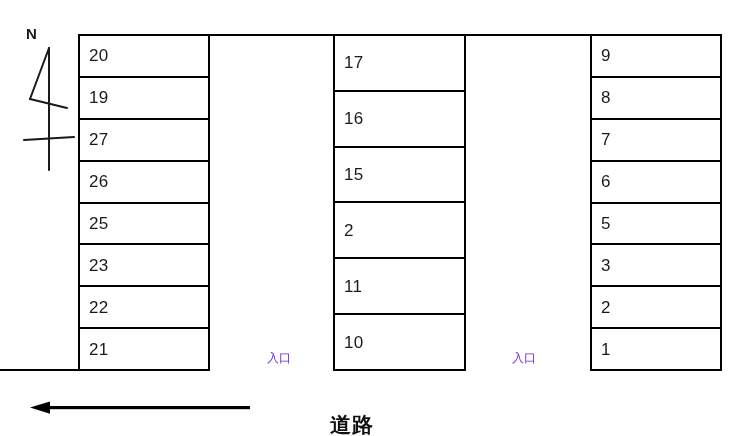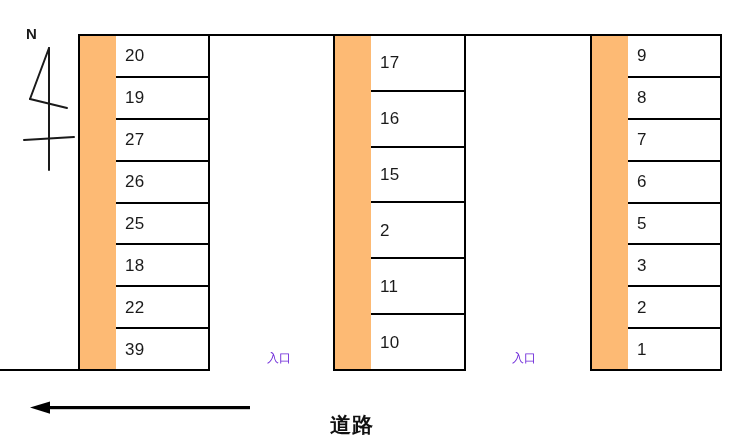--- a/index.html
+++ b/index.html
@@ -35,21 +35,20 @@
   }
 
   
   .block {
     position: absolute;
     box-sizing: border-box;
     border: 2px solid #000000;
     background: #fdba74;
     display: flex;
     flex-direction: column;
-    padding-left: 36px;
   }
   .stall {
     box-sizing: border-box;
     flex: 1 1 0;
     border-bottom: 2px solid #000000;
     display: flex;
     align-items: center;
     background: #ffffff;
   }
   .stall:last-child {
@@ -125,27 +124,27 @@
     <div class="stall">
         <span class="stall-label">27</span>
       </div>
     <div class="stall">
         <span class="stall-label">26</span>
       </div>
     <div class="stall">
         <span class="stall-label">25</span>
       </div>
     <div class="stall">
-        <span class="stall-label">18</span>
+        <span class="stall-label">23</span>
       </div>
     <div class="stall">
         <span class="stall-label">22</span>
       </div>
     <div class="stall">
-        <span class="stall-label">39</span>
+        <span class="stall-label">21</span>
       </div>
   </div>
 
   <div class="block" style="left:333px; top:34px; width:133px; height:337px;">
     <div class="stall">
         <span class="stall-label">17</span>
       </div>
     <div class="stall">
         <span class="stall-label">16</span>
       </div>

